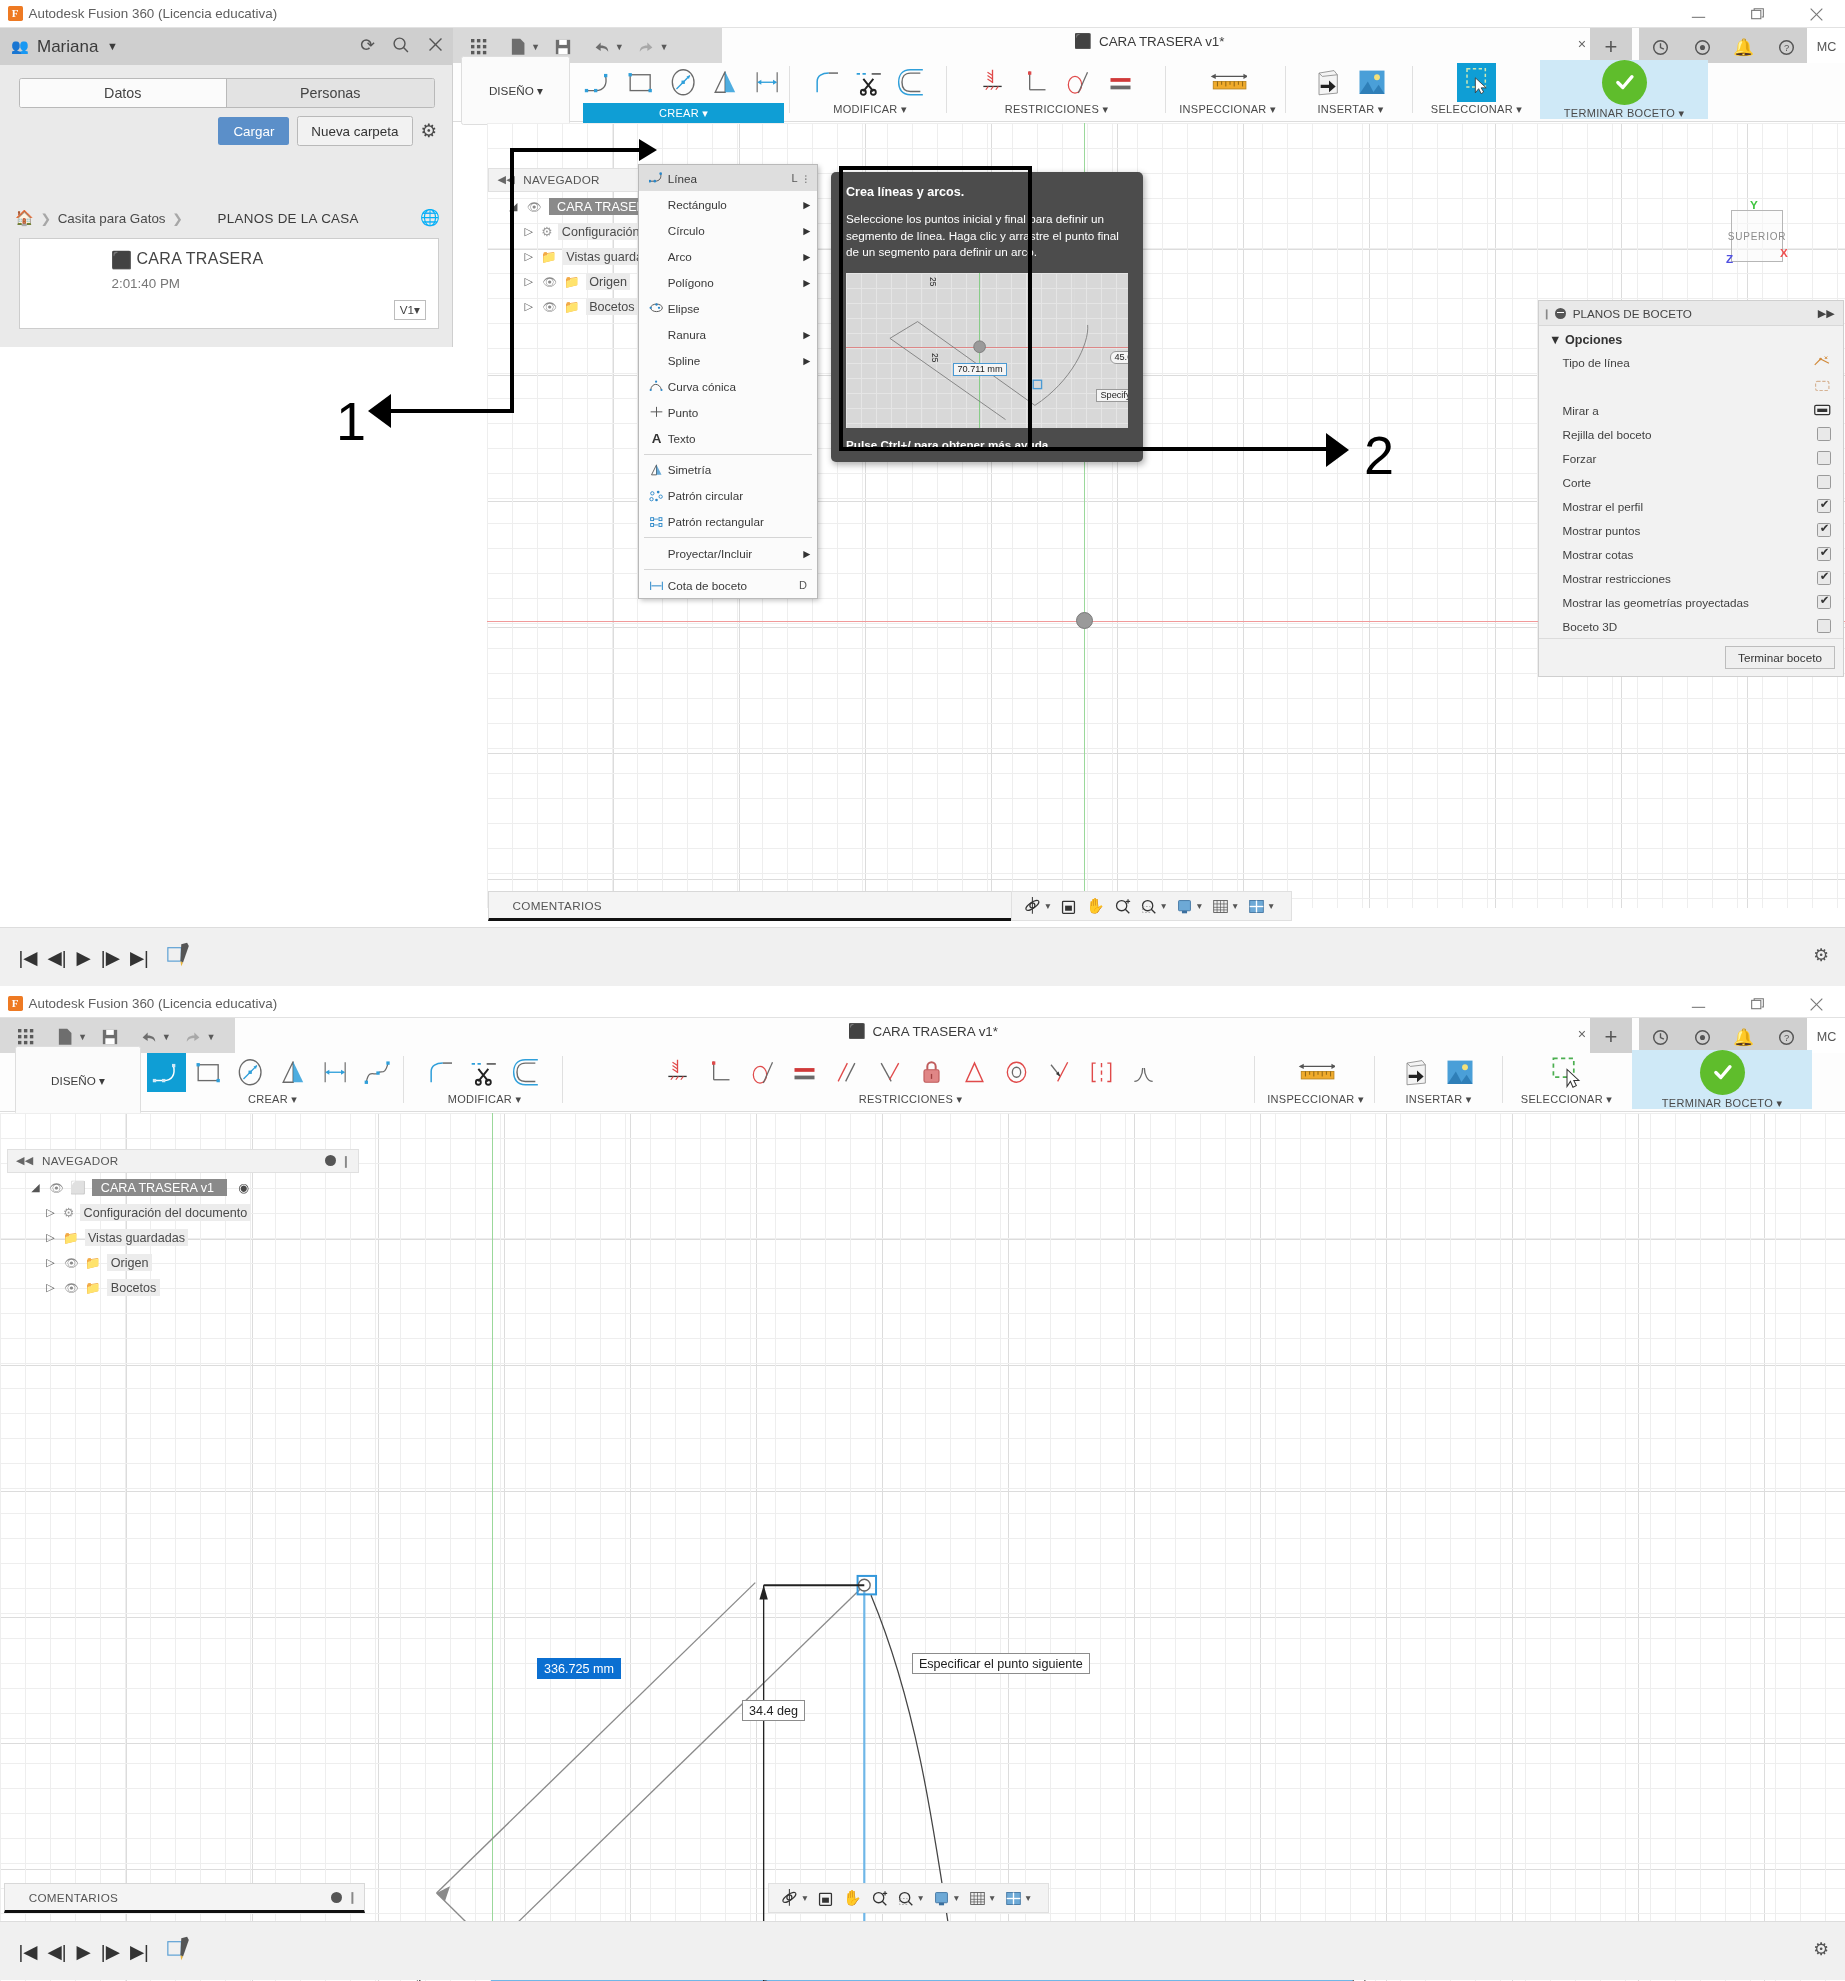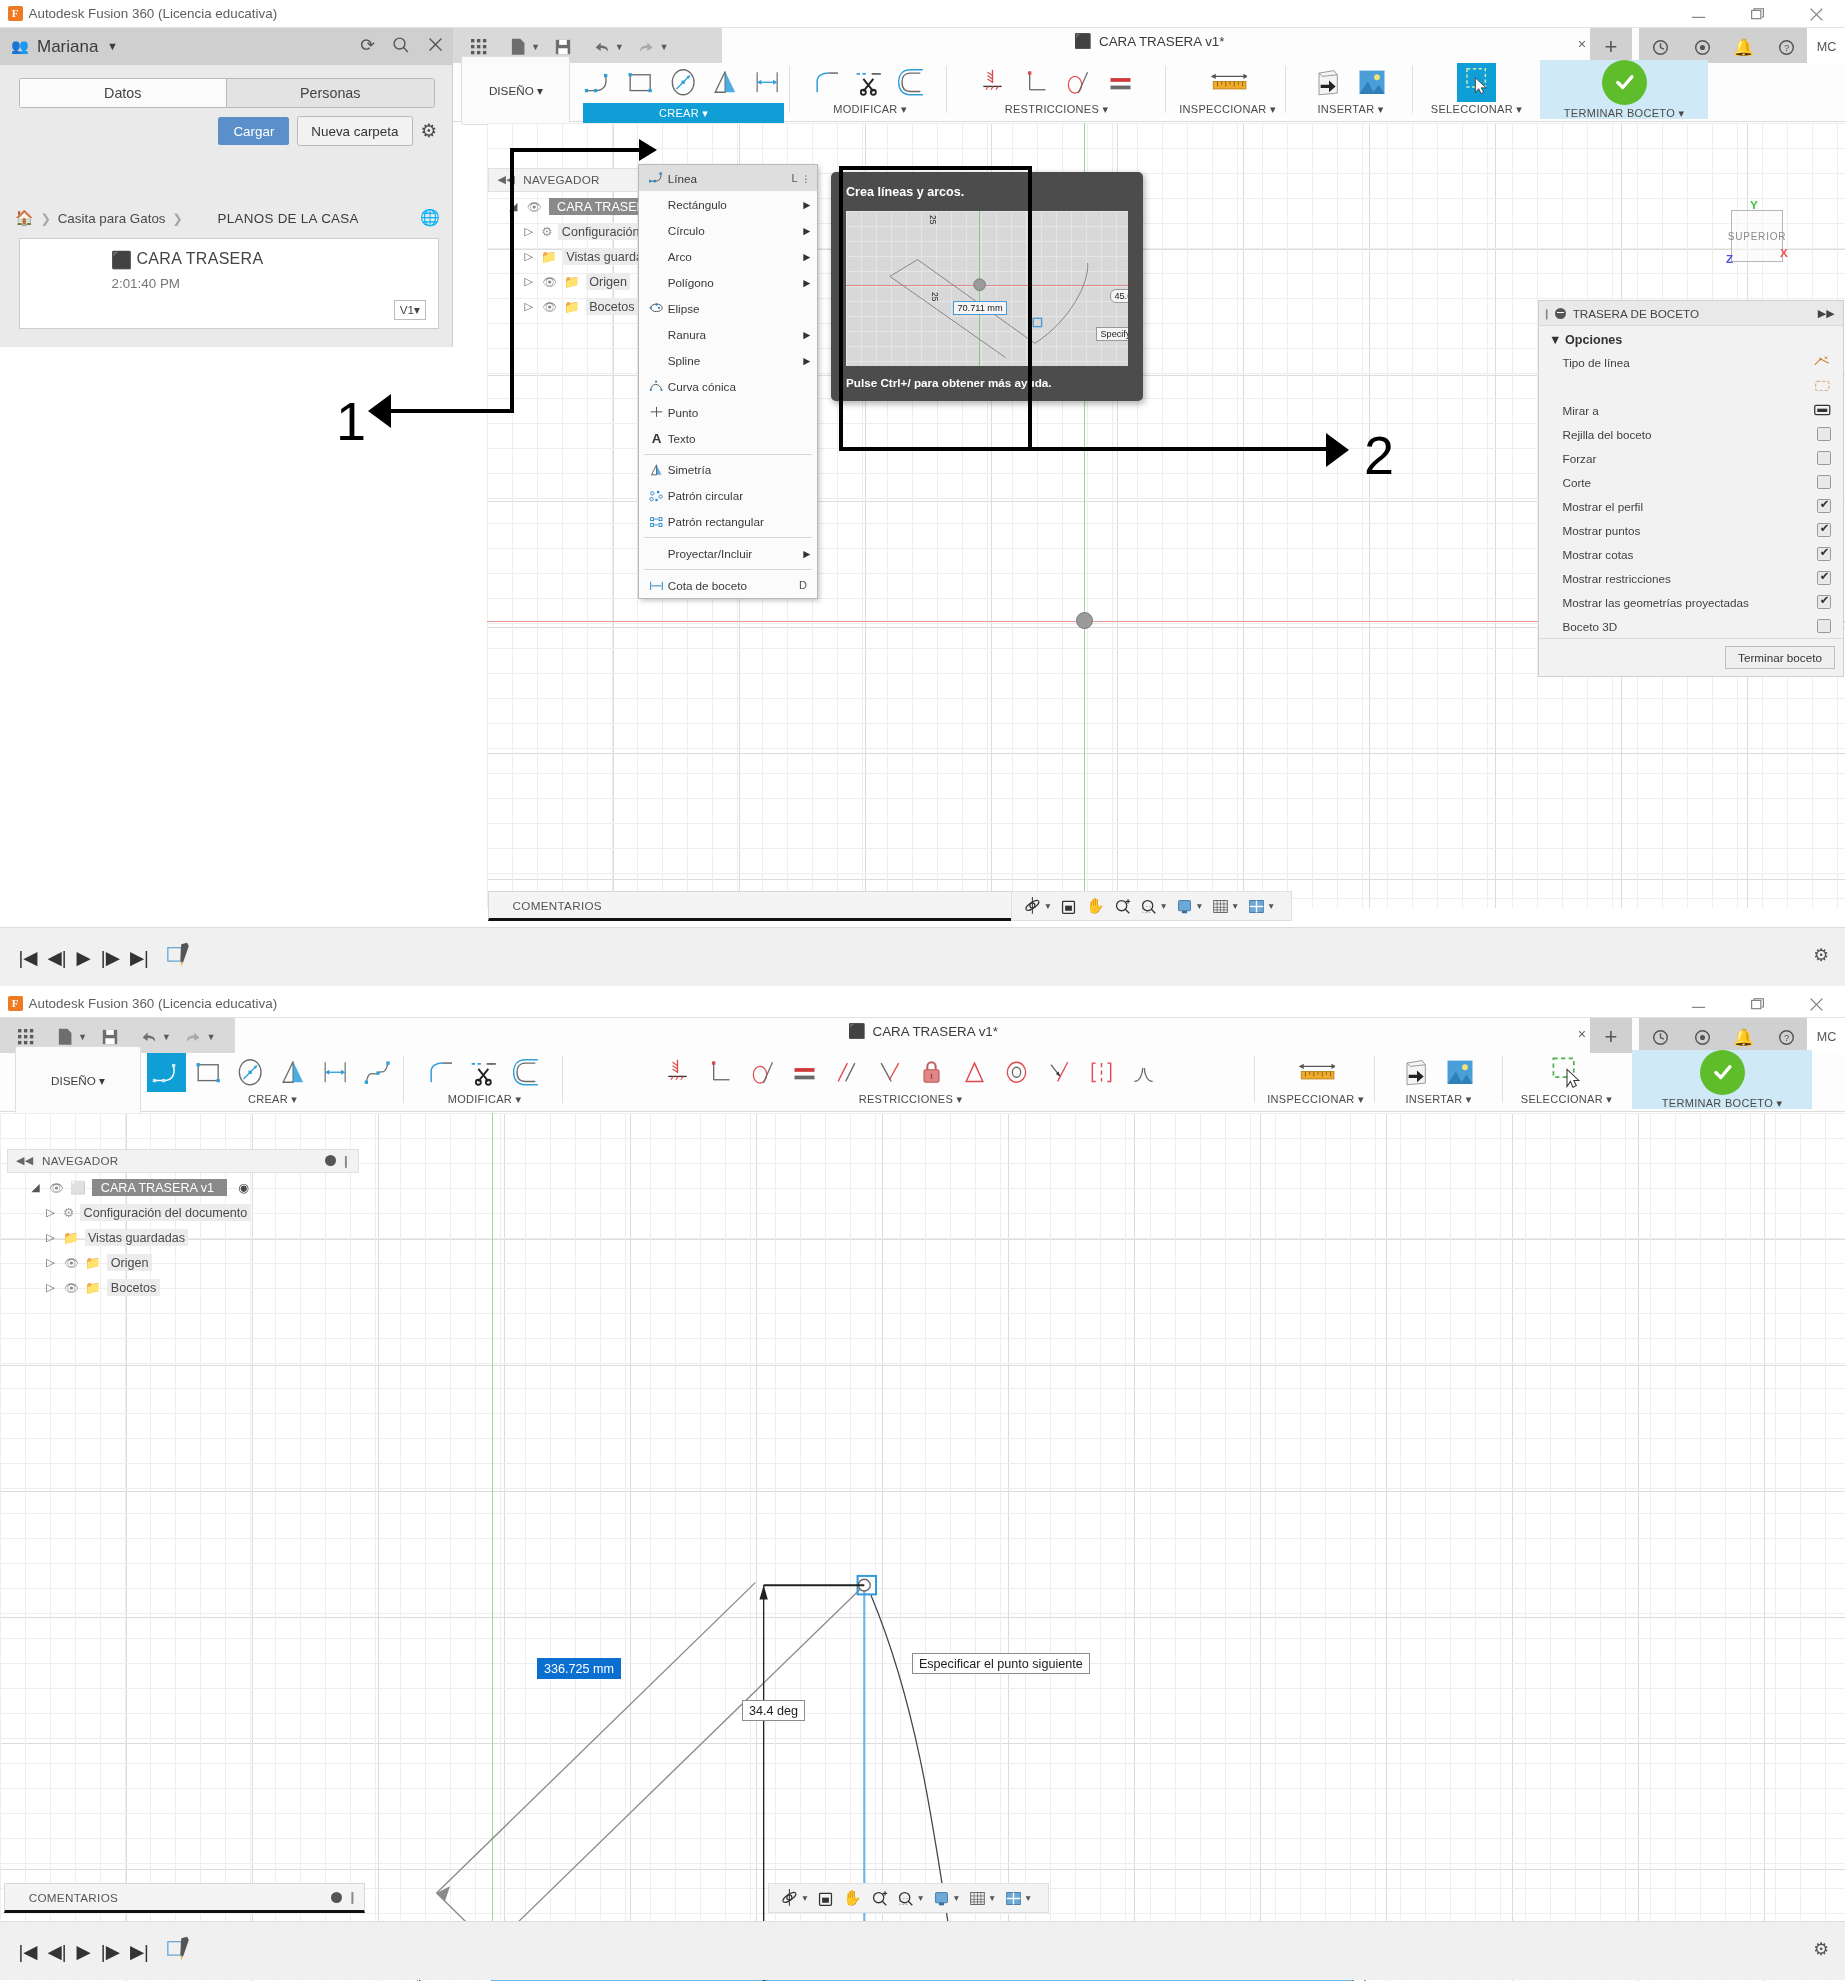--- a/index.html
+++ b/index.html
@@ -595,21 +595,21 @@
     <div class="vc-y">Y</div>
     <div class="vc-box">SUPERIOR</div>
     <div class="vc-z">Z</div>
     <div class="vc-x">X</div>
   </div>
 
   <div class="palette" style="left:1538px; top:300px;">
     <div class="pal-head">
       <span class="grip">❙</span>
       <span class="circ"></span>
-      <span>TRASERA DE BOCETO</span>
+      <span>PLANOS DE BOCETO</span>
       <span class="rr">▶▶</span>
     </div>
     <div class="pal-sub">▼ <span>Opciones</span></div>
 
     <div class="pal-row">
       <span>Tipo de línea</span>
       <span>
         <svg width="18.5" height="15" viewBox="0 0 22 18">
             <path d="M2 13 L9 6 L19 11" stroke="#d28a3a" stroke-width="1.4" fill="none"></path>
             <path d="M14 3 l3 3 M17 3 l-3 3" stroke="#d28a3a" stroke-width="1.2"></path>
@@ -889,20 +889,21 @@
             <line x1="3" y1="7" x2="15" y2="7" stroke="#2a87c8" stroke-width="1.2"></line>
           </svg>
         </span>
       <span class="mlbl">Cota de boceto</span>
       <span class="mkey">D</span>
     </div>
   </div>
 
   <div class="tip">
     <h4>Crea líneas y arcos.</h4>
+    <p>Seleccione los puntos inicial y final para definir un segmento de línea. Haga clic y arrastre el punto final de un segmento para definir un arco.</p>
     <div class="imgbox">
       <div class="grid-bg" style="background-size:15px 15px,15px 15px,76px 76px,76px 76px;opacity:.6;"></div>
       <div style="position:absolute;left:0;right:0;top:74px;height:0.8px;background:#d88;"></div>
       <div style="position:absolute;top:0;bottom:0;left:133px;width:0.8px;background:#8c8;"></div>
       <svg class="sk" width="361" height="155" viewBox="0 0 430 185">
         <line x1="85" y1="58" x2="52" y2="78" stroke="#777" stroke-width="1"></line>
         <line x1="52" y1="78" x2="190" y2="175" stroke="#777" stroke-width="1"></line>
         <line x1="85" y1="58" x2="225" y2="158" stroke="#777" stroke-width="1"></line>
         <path d="M225 158 C268 130 290 85 288 62" stroke="#777" stroke-width="1" fill="none"></path>
         <circle cx="159" cy="88" r="7" fill="#9a9a9a" stroke="#777"></circle>

